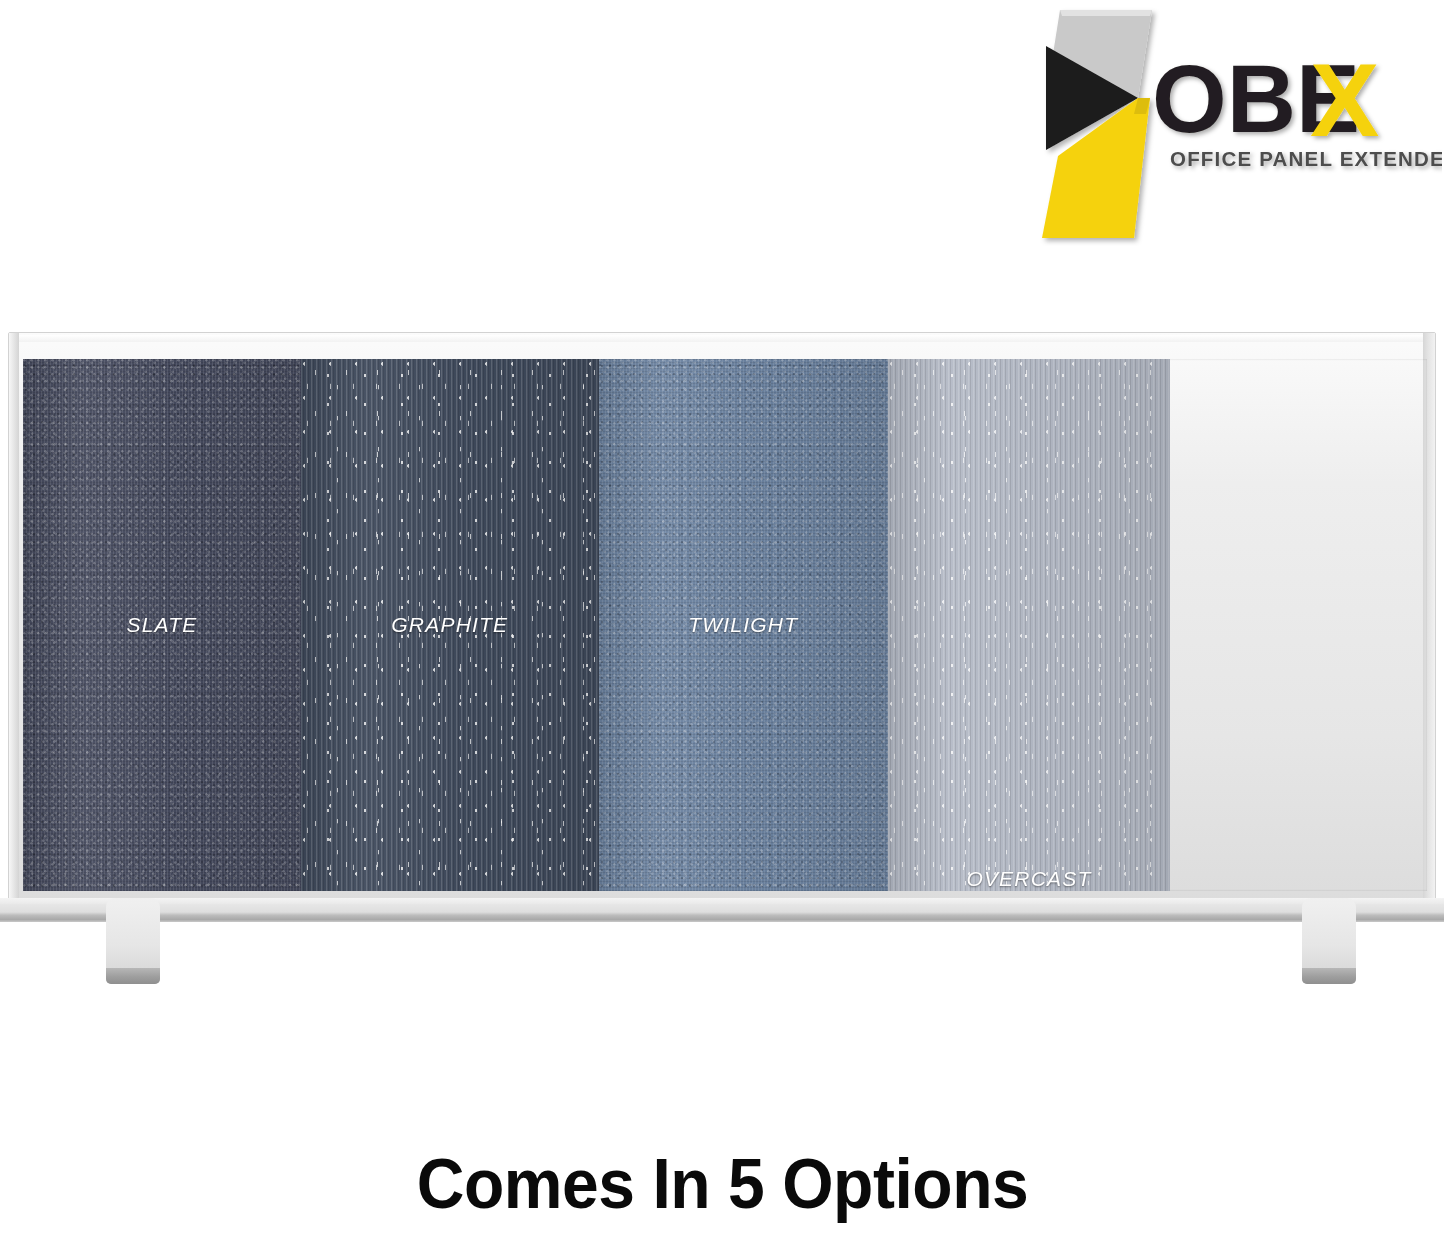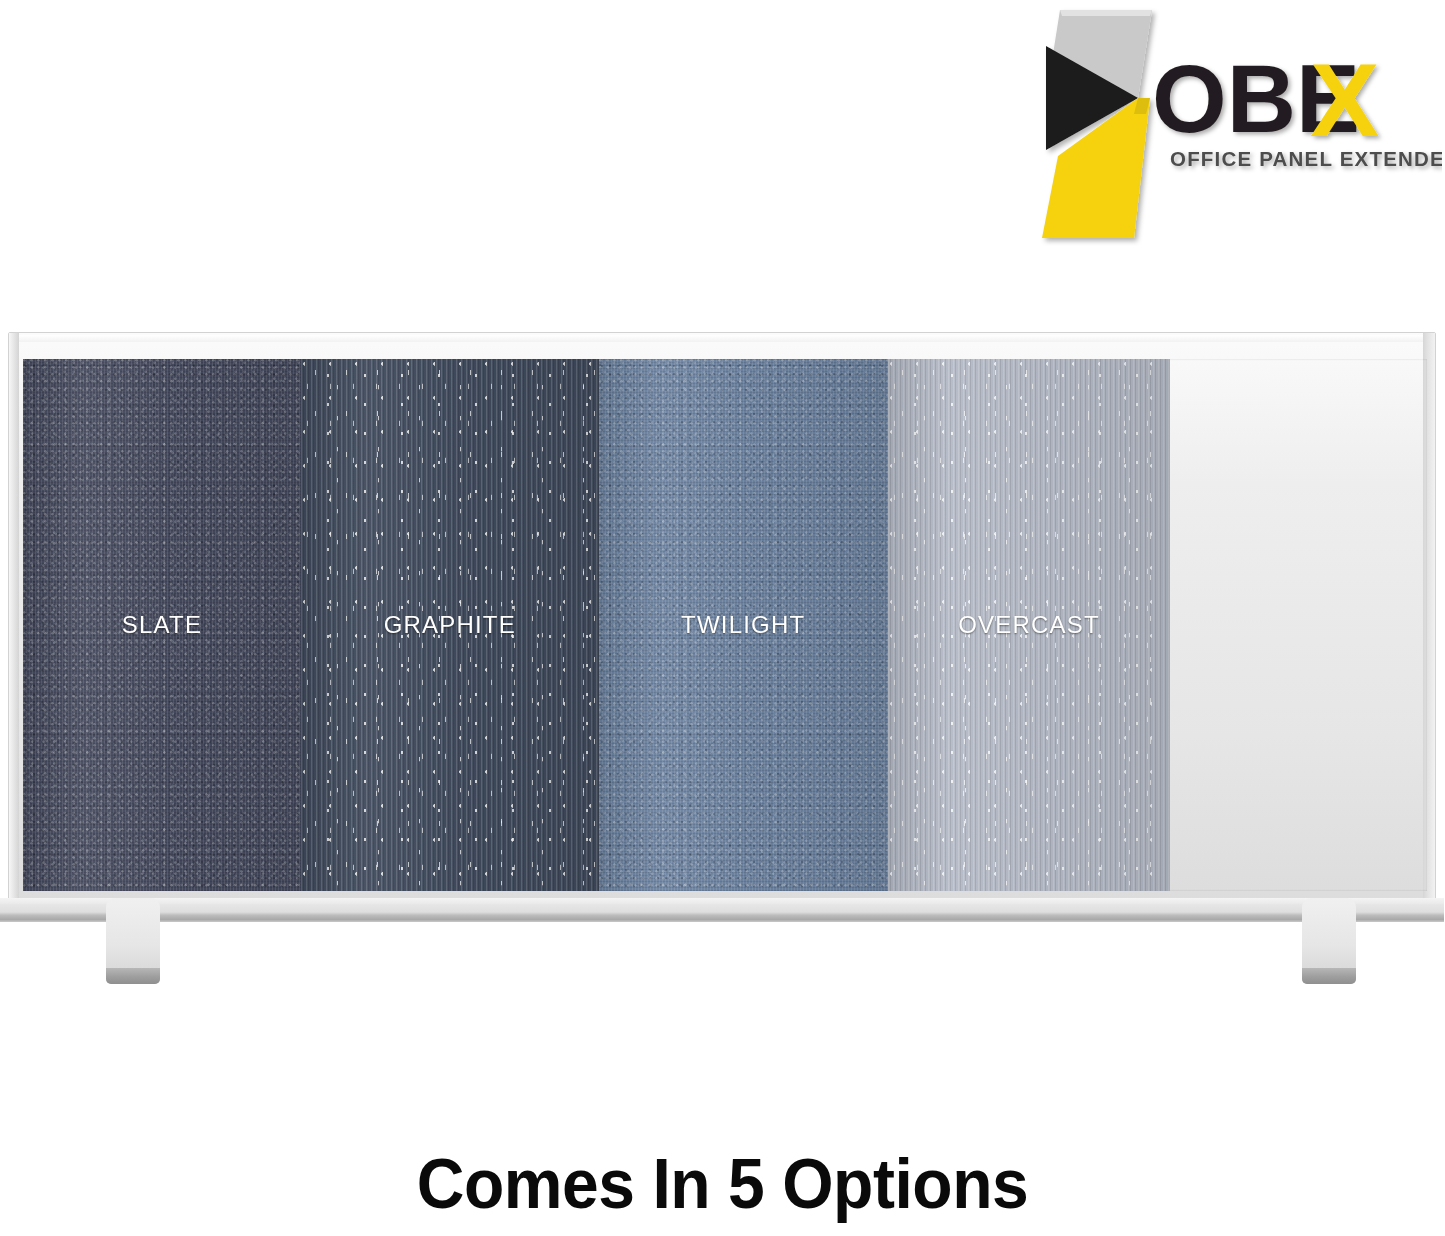--- a/index.html
+++ b/index.html
@@ -150,26 +150,27 @@
   .tex-shade {
     background-image:linear-gradient(90deg,
       rgba(0,0,0,.10) 0%, rgba(255,255,255,.05) 22%,
       rgba(0,0,0,.03) 55%, rgba(0,0,0,.09) 100%);
   }
 
   .swatch-label {
     position:relative;
     z-index:4;
     color:#ffffff;
-    font-size:24px;
+    font-size:21px;
     letter-spacing:1.2px;
     font-weight:400;
     white-space:nowrap;
     text-shadow:0 1px 2px rgba(0,0,0,.45);
     font-family:"Liberation Sans", sans-serif;
+    font-style:italic;
   }
 
   
   #bottom-rail {
     position:absolute;
     left:-8px;
     top:572px;
     width:1444px;
     height:18px;
     background:linear-gradient(180deg,#e7e7e7 0%,#dedede 45%,#bdbdbd 62%,#a9a9a9 86%,#c9c9c9 100%);
@@ -285,21 +286,21 @@
           <span class="swatch-label">GRAPHITE</span>
         </div>
 
         <div class="swatch" style="width:20.6%; background:#6b82a0;">
           <div class="tex tex-weave"></div>
           <div class="tex tex-speckle"></div>
           <div class="tex tex-shade"></div>
           <span class="swatch-label">TWILIGHT</span>
         </div>
 
-        <div class="swatch" style="width:20.1%; background:#b4bac6;">
+        <div class="swatch" style="width:20.1%; background:#b4bac6;align-items:flex-end;">
           <div class="tex tex-striae"></div>
           <div class="tex tex-flecks"></div>
           <div class="tex tex-shade"></div>
           <span class="swatch-label">OVERCAST</span>
         </div>
 
 
       </div>
     </div>
 

